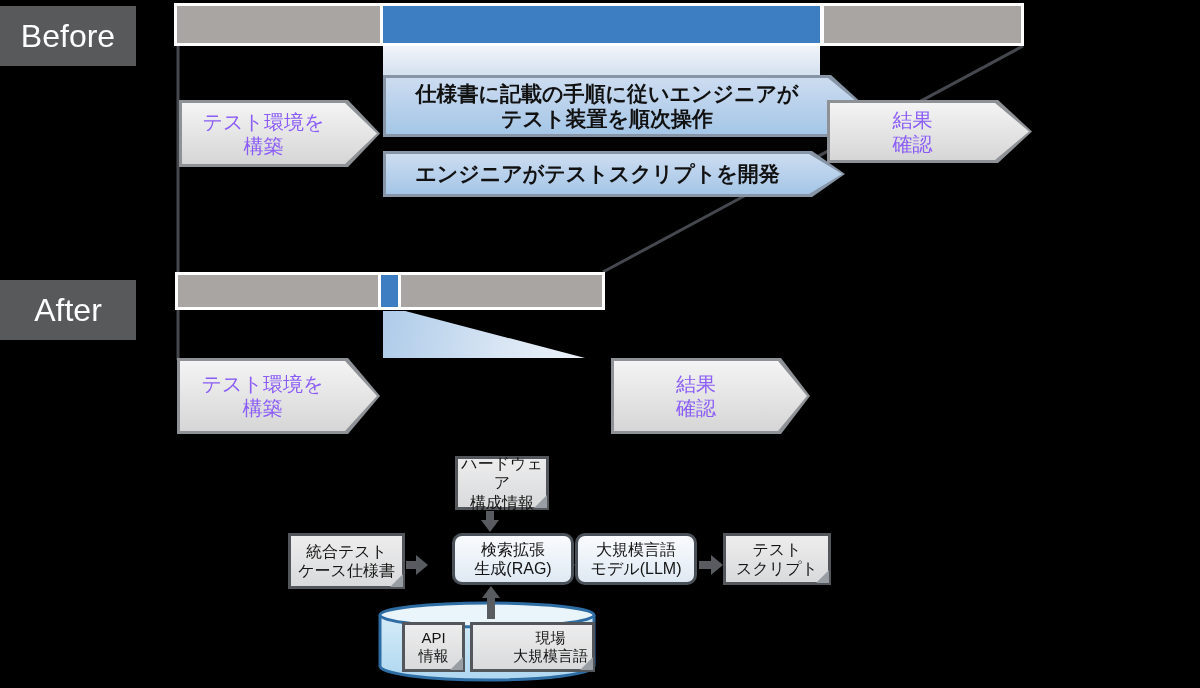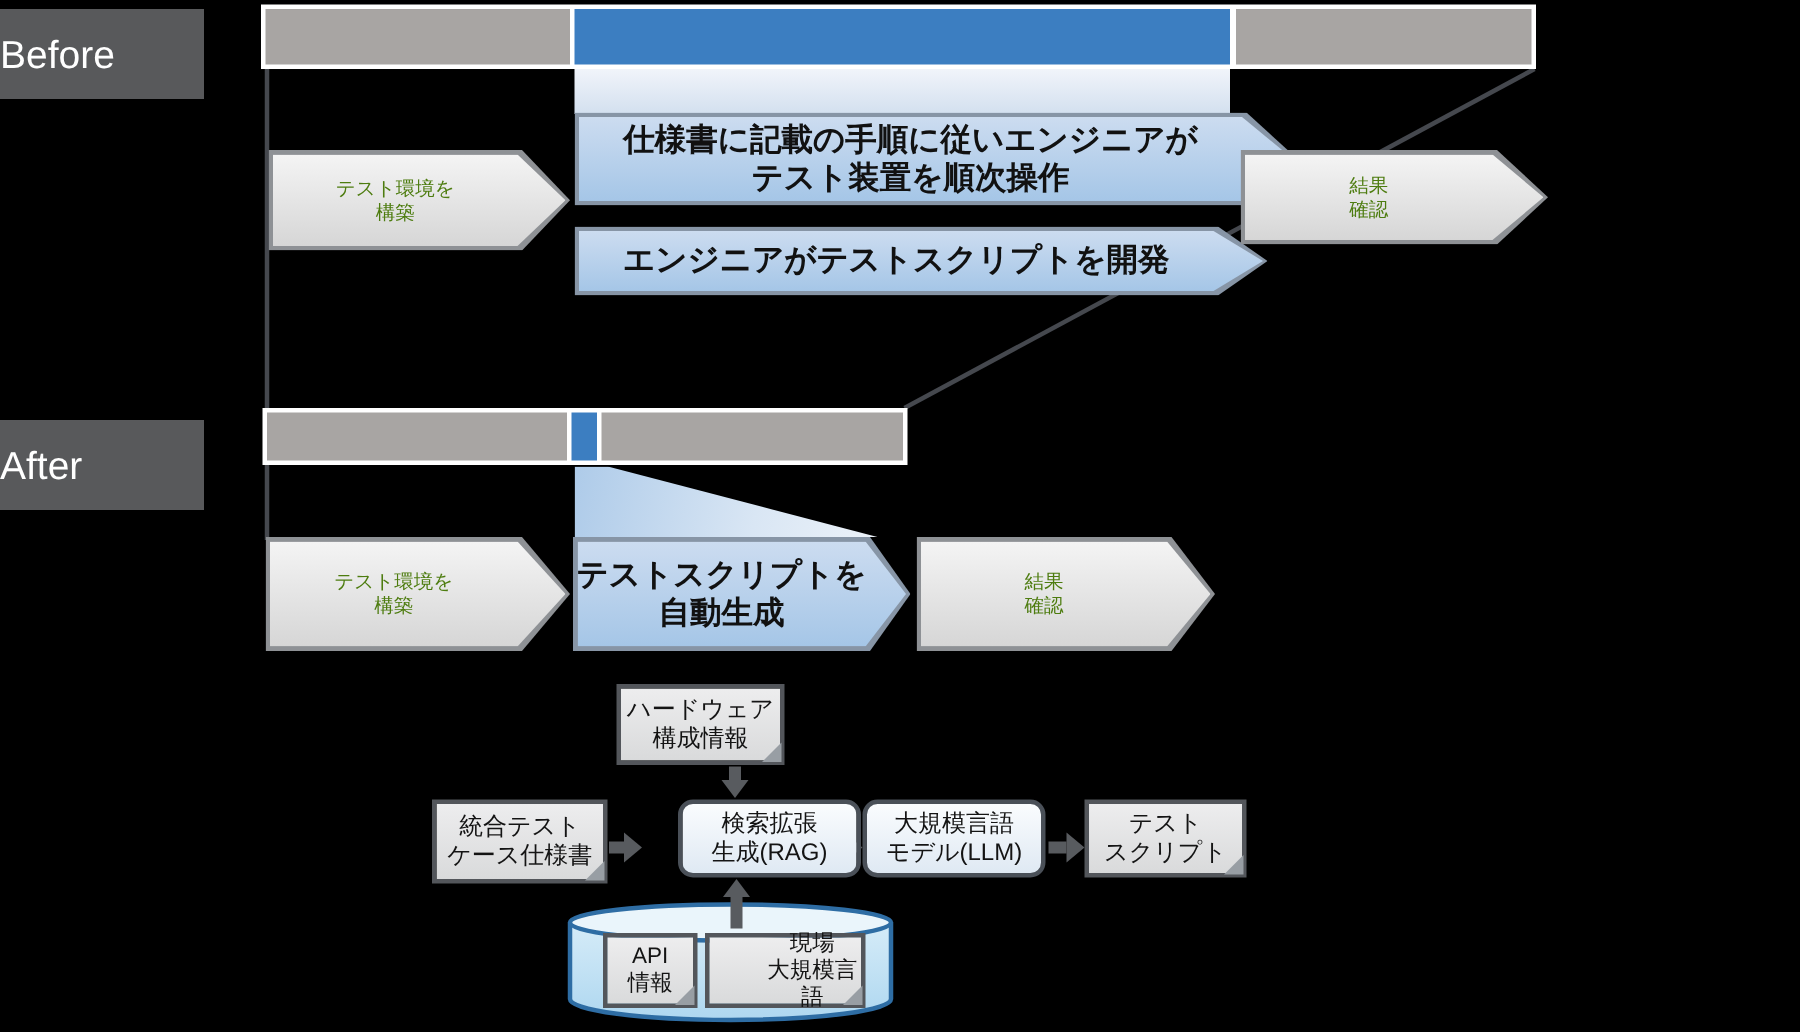--- a/index.html
+++ b/index.html
@@ -3,21 +3,21 @@
 <meta charset="utf-8">
 <style>
   html,body{margin:0;padding:0;background:#000;}
   .canvas{position:relative;width:1200px;height:688px;background:#000;overflow:hidden;
           font-family:"Liberation Sans","DejaVu Sans",sans-serif;}
   .abs{position:absolute;}
   svg.lines{position:absolute;left:0;top:0;z-index:1;}
 
   
   .taglabel{position:absolute;left:0;width:136px;height:60px;background:var(--label_bg,#58595b);
-            color:#fff;font-size:26px;display:flex;align-items:center;justify-content:flex-start;z-index:3;}
+            color:#fff;font-size:32px;display:flex;align-items:center;justify-content:center;z-index:3;}
 
   
   .bar{position:absolute;background:#fff;display:flex;align-items:stretch;padding:3px;box-sizing:border-box;z-index:3;}
   .seg{height:100%;}
   .seg.gray{background:var(--bar_gray,#a8a5a3);}
   .seg.blue{background:var(--bar_blue,#3c7ec1);}
   .seg.gap{background:#fff;}
 
   
   .fade-before{position:absolute;left:383px;top:46px;width:437px;height:30px;z-index:2;
@@ -30,21 +30,21 @@
   .chev{position:absolute;z-index:4;}
   .chev .cbg,.chev .cfill{position:absolute;
      clip-path:polygon(0 0,calc(100% - var(--tip)) 0,100% 50%,calc(100% - var(--tip)) 100%,0 100%);}
   .chev .cbg{inset:0;}
   .chev .cfill{inset:3px;}
   .chev.grayA .cbg{background:#8e9195;}
   .chev.grayA .cfill{background:linear-gradient(180deg,#f4f4f4 0%,#d6d6d6 100%);}
   .chev.blueA .cbg{background:#8795a6;}
   .chev.blueA .cfill{background:linear-gradient(180deg,var(--arrow_blue_light,#ccdcf0) 0%,var(--arrow_blue,#a5c6e7) 100%);}
   .chev .ctxt{position:absolute;inset:0;padding-right:var(--tip);display:flex;flex-direction:column;
-              align-items:center;justify-content:center;color:#4d7c0f;font-size:13px;line-height:1.2;text-align:center;}
+              align-items:center;justify-content:center;color:#8b5cf6;font-size:20px;line-height:1.2;text-align:center;}
   .chev .ctxt.bold{font-weight:700;font-size:21px;color:#111;}
 
   
   .doc{position:absolute;z-index:4;background:linear-gradient(180deg,#ededee 0%,#d9dadb 100%);
        border:3px solid #53565b;box-sizing:border-box;display:flex;flex-direction:column;
        align-items:center;justify-content:center;color:#141414;font-size:16px;line-height:1.2;text-align:center;}
   .doc .fold{position:absolute;right:-1px;bottom:-1px;width:0;height:0;
              border-left:13px solid transparent;border-bottom:13px solid #989ea4;}
   .pill{position:absolute;z-index:4;background:linear-gradient(180deg,#fafcfe 0%,#dfe9f3 100%);
         border:3px solid #4a5058;border-radius:10px;box-sizing:border-box;display:flex;flex-direction:column;
@@ -137,39 +137,31 @@
 
   <div class="chev grayA" style="left:177px;top:358px;width:203px;height:76px;--tip:32px;">
     <div class="cbg"></div>
     <div class="cfill"></div>
     <div class="ctxt">
       <span>テスト環境を</span>
       <span>構築</span>
     </div>
   </div>
 
-  <div class="chev blueA" style="left:382px;top:358px;width:225px;height:76px;--tip:27px;">
-    <div class="cbg"></div>
-    <div class="cfill"></div>
-    <div class="ctxt bold">
-      <span>テストスクリプトを</span>
-      <span>自動生成</span>
-    </div>
-  </div>
 
   <div class="chev grayA" style="left:611px;top:358px;width:199px;height:76px;--tip:29px;">
     <div class="cbg"></div>
     <div class="cfill"></div>
     <div class="ctxt">
       <span>結果</span>
       <span>確認</span>
     </div>
   </div>
 
-  <div class="doc" style="left:411px;top:456px;width:112px;height:54px;">
+  <div class="doc" style="left:455px;top:456px;width:94px;height:54px;">
     <span>ハードウェア</span>
     <span>構成情報</span>
     <span class="fold"></span>
   </div>
 
   <div class="varrow" style="left:481px;top:511px;width:18px;height:21px;">
     <div class="stem"></div>
     <div class="head-down"></div>
   </div>
 
@@ -225,19 +217,19 @@
     <path d="M4,15 L4,66 A107,14 0 0 0 218,66 L218,15" fill="url(#cylgrad)" stroke="#2e6da4" stroke-width="3"></path>
     <ellipse cx="111" cy="15" rx="107" ry="12" fill="#eaf5fb" stroke="#2e6da4" stroke-width="3"></ellipse>
   </svg>
 
   <div class="doc small" style="left:402px;top:622px;width:63px;height:50px;z-index:5;">
     <span>API</span>
     <span>情報</span>
     <span class="fold"></span>
   </div>
 
-  <div class="doc small" style="left:470px;top:622px;width:107px;height:50px;z-index:5;padding-left:36px;">
+  <div class="doc small" style="left:470px;top:622px;width:125px;height:50px;z-index:5;padding-left:36px;">
     <span>現場</span>
     <span>大規模言語</span>
     <span class="fold"></span>
   </div>
 
 </div>
 
 </body></html>

